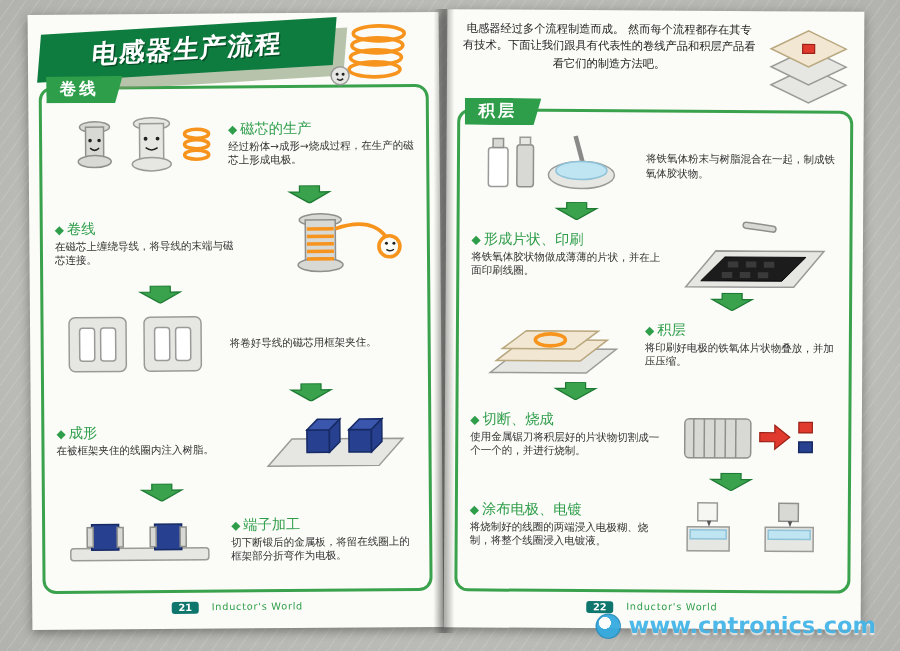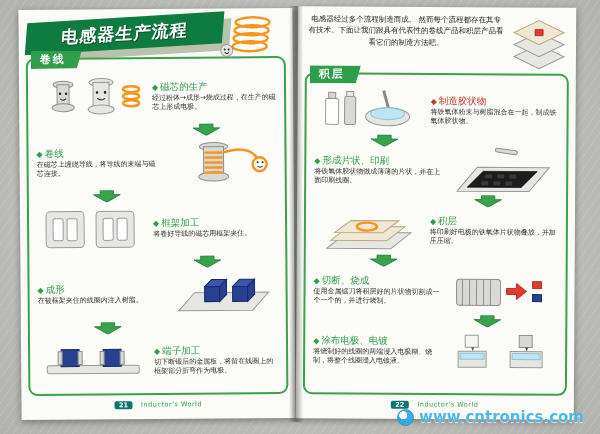--- a/index.html
+++ b/index.html
@@ -182,21 +182,20 @@
         <svg viewBox="0 0 104 48">
           <rect x="6" y="6" width="38" height="36" rx="4" class="s-gray2"></rect>
           <rect x="13" y="13" width="10" height="22" rx="2" fill="#fff" stroke="#9a9a98"></rect>
           <rect x="27" y="13" width="10" height="22" rx="2" fill="#fff" stroke="#9a9a98"></rect>
           <rect x="56" y="6" width="38" height="36" rx="4" class="s-gray2"></rect>
           <rect x="63" y="13" width="10" height="22" rx="2" fill="#fff" stroke="#9a9a98"></rect>
           <rect x="77" y="13" width="10" height="22" rx="2" fill="#fff" stroke="#9a9a98"></rect>
         </svg>
       </div>
       <div class="txt">
-        <div class="label"><span class="dia">◆</span><span>框架加工</span></div>
         <div class="desc">将卷好导线的磁芯用框架夹住。</div>
       </div>
     </div>
 
     <div class="arrow a-r">
       <svg viewBox="0 0 36 14">
           <polygon points="10,0 26,0 26,5 34,5 18,14 2,5 10,5"></polygon>
         </svg>
     </div>
 
@@ -274,21 +273,20 @@
           <rect x="8" y="12" width="13" height="26" rx="2" fill="#ffffff" stroke="#9a9a98"></rect>
           <rect x="11" y="6" width="7" height="6" class="s-gray"></rect>
           <rect x="27" y="10" width="11" height="28" rx="2" class="s-gray"></rect>
           <rect x="29" y="5" width="7" height="5" class="s-gray2"></rect>
           <line x1="66" y1="4" x2="72" y2="26" stroke="#8a8a88" stroke-width="3"></line>
           <ellipse cx="70" cy="30" rx="22" ry="9" class="s-gray2"></ellipse>
           <ellipse cx="70" cy="27" rx="17" ry="6" class="s-liquid"></ellipse>
         </svg>
       </div>
       <div class="txt">
-        <div class="label red"><span class="dia">◆</span><span>制造胶状物</span></div>
         <div class="desc">将铁氧体粉末与树脂混合在一起，制成铁氧体胶状物。</div>
       </div>
     </div>
 
     <div class="arrow a-l">
       <svg viewBox="0 0 36 14">
           <polygon points="10,0 26,0 26,5 34,5 18,14 2,5 10,5"></polygon>
         </svg>
     </div>
 

